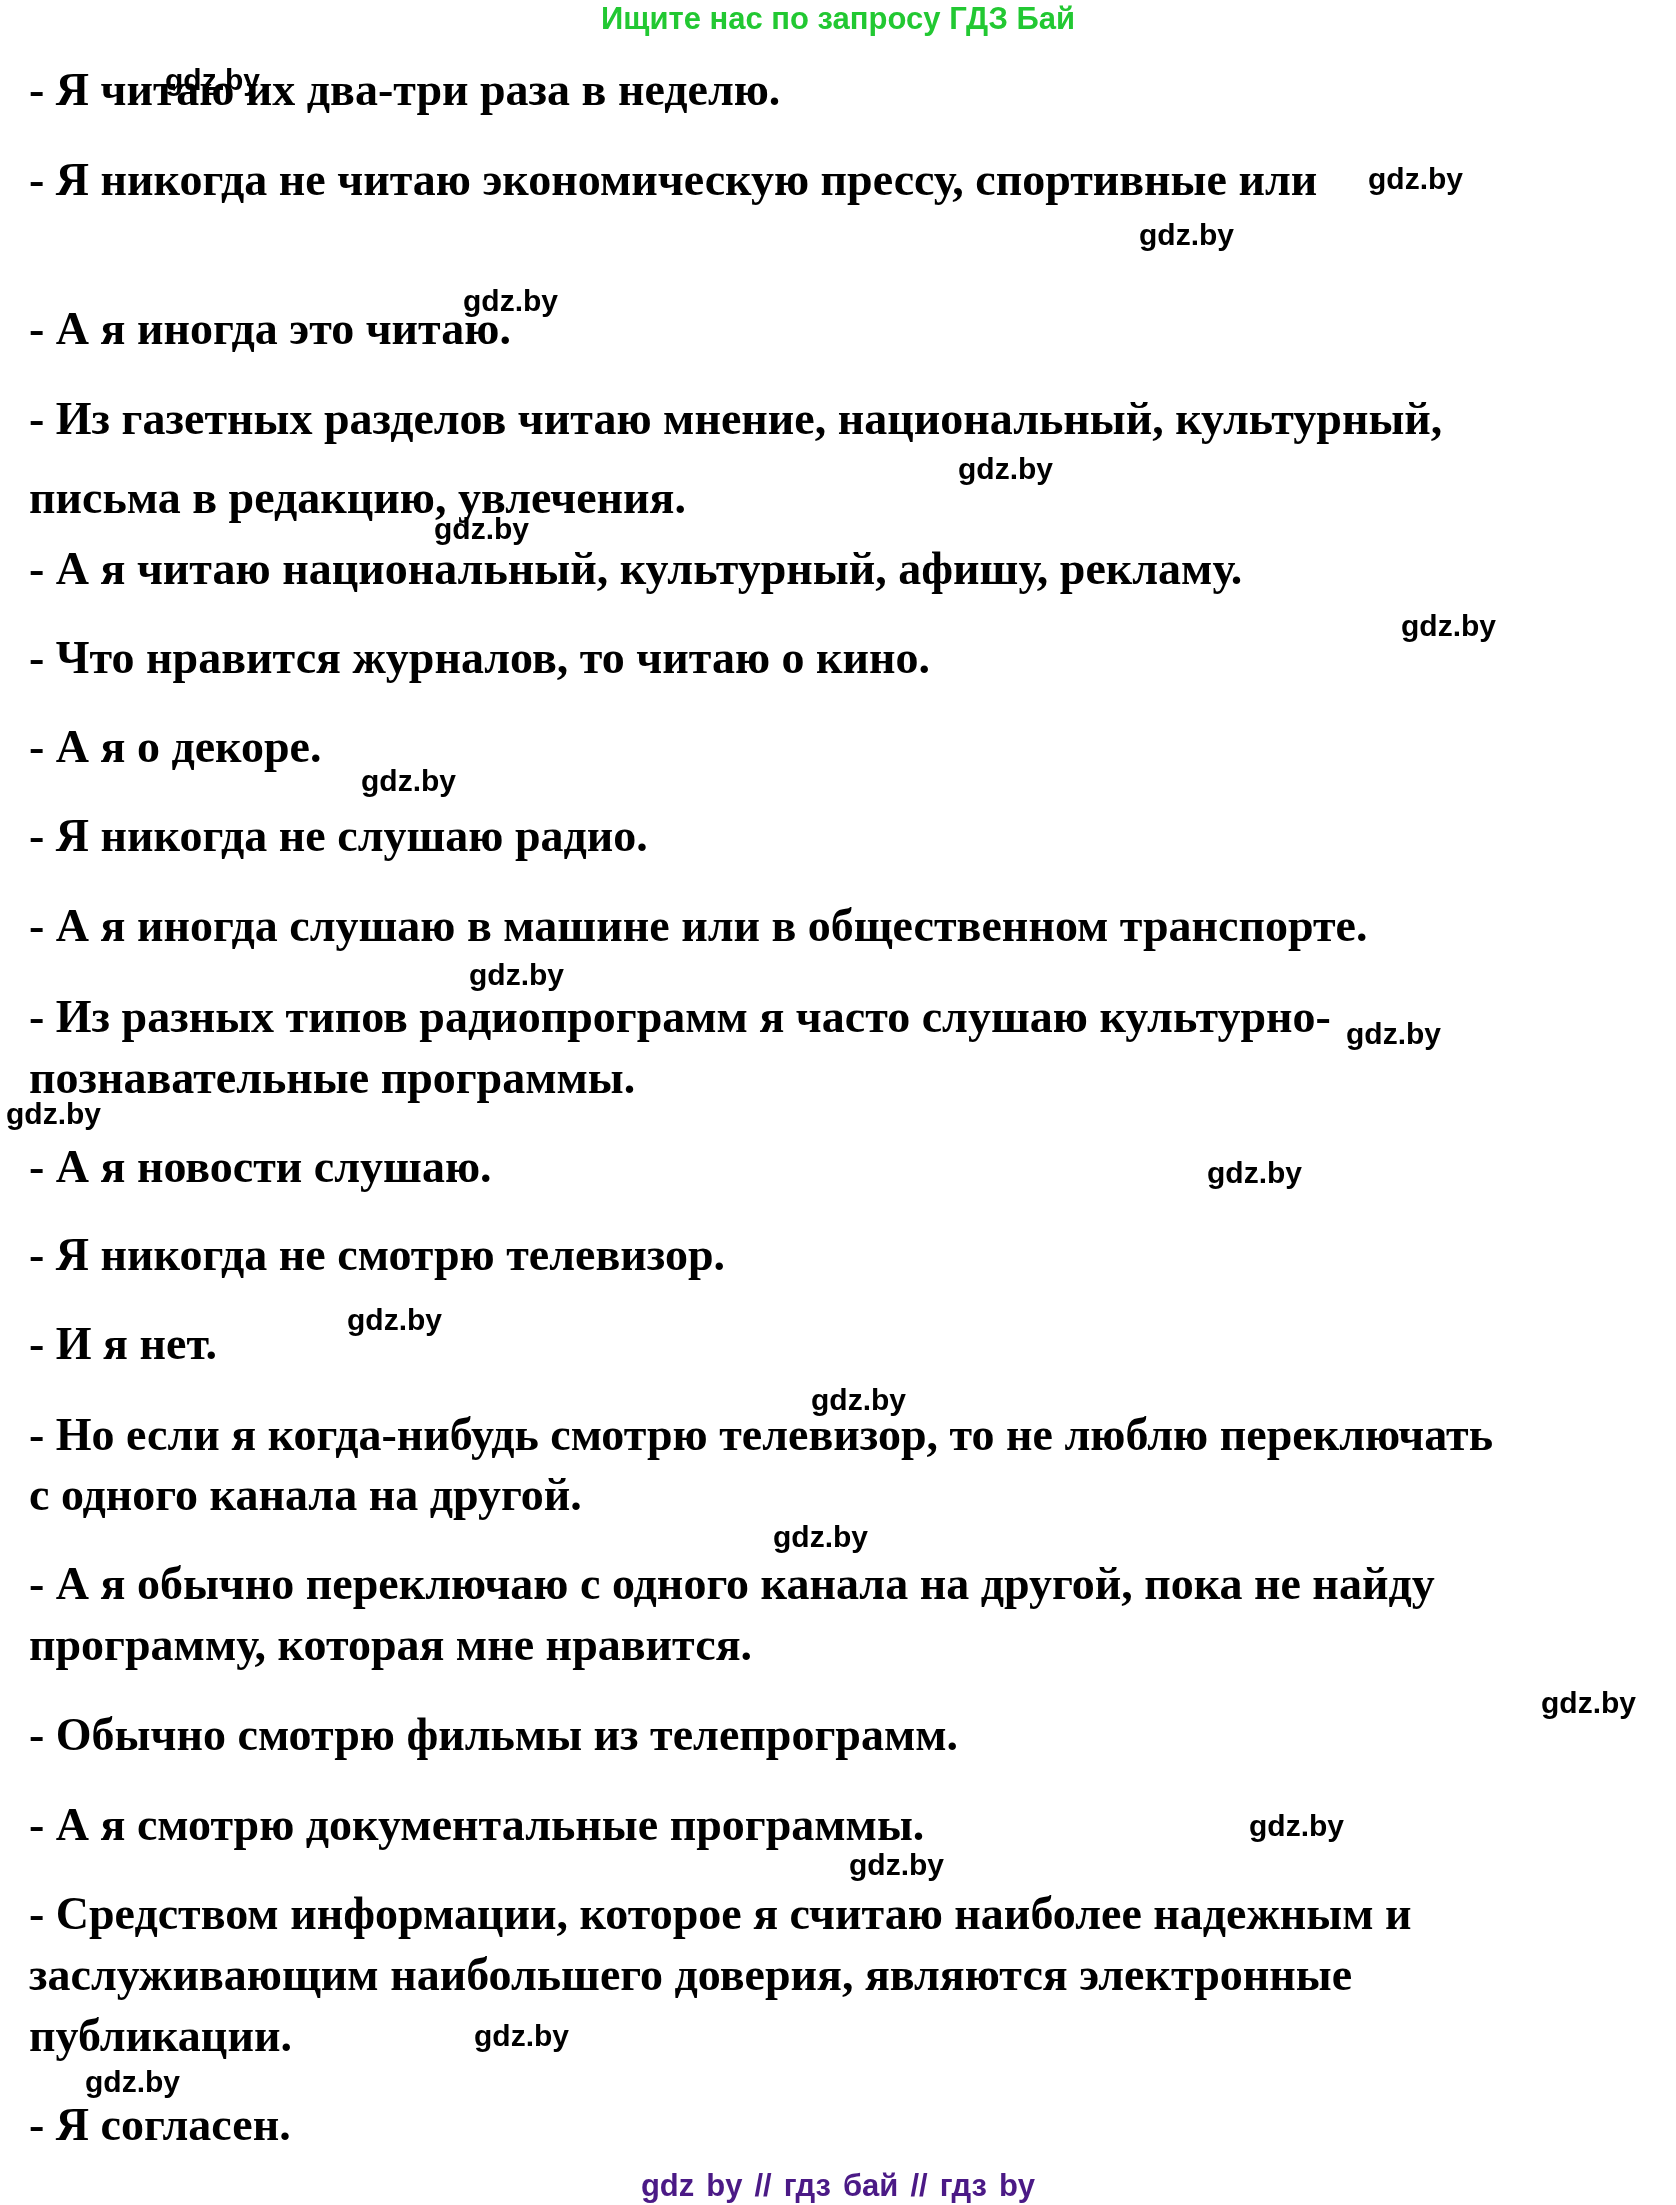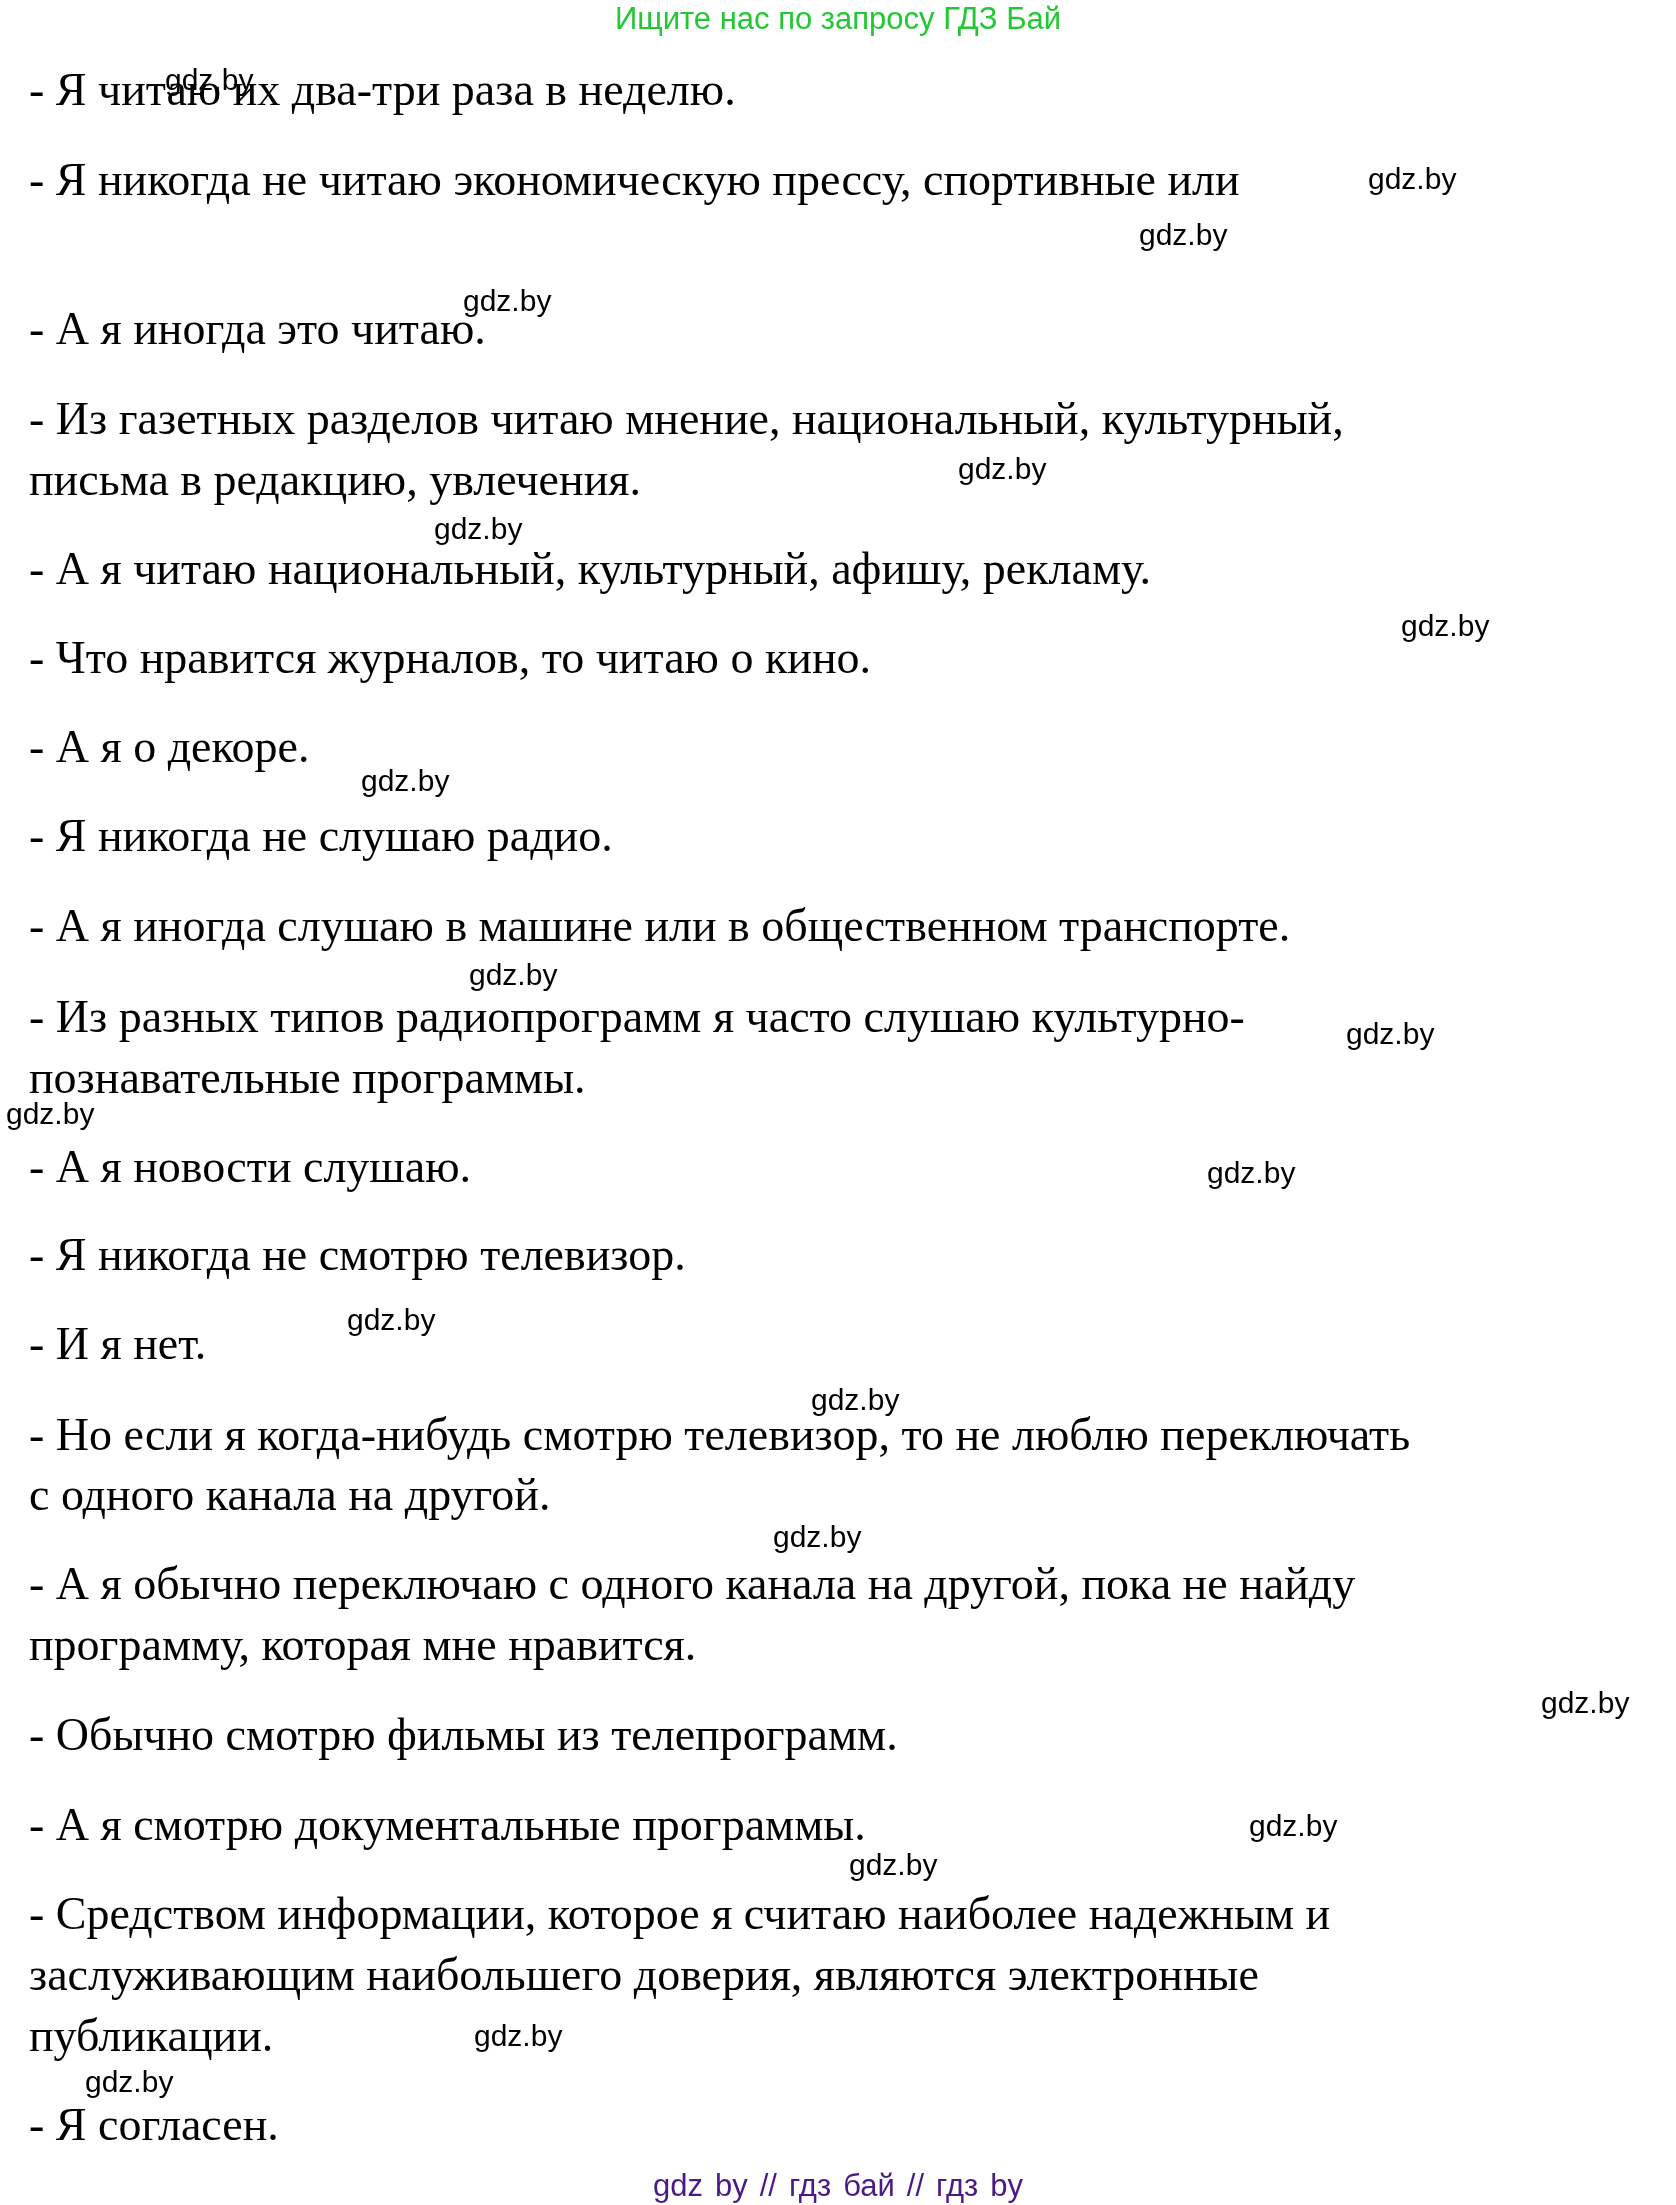--- a/index.html
+++ b/index.html
@@ -1,17 +1,17 @@
 <!DOCTYPE html>
 <html style="font-size:13.5px"><head>
 <meta charset="utf-8">
 <style>
   html, body { margin: 0; padding: 0; background: #ffffff; }
   body { width: 1676px; height: 2205px; position: relative; overflow: hidden; }
-  .page { position: absolute; left: 0; top: 0; width: 1567px; height: 2205px; background: #fff; }
+  .page { position: absolute; left: 0; top: 0; width: 1567px; height: 2205px; background: #fff; font-weight: bold; }
   .header {
     position: absolute; left: 0; top: 3.4px; width: 1676px; text-align: center;
     font-family: "Liberation Sans", sans-serif; font-size: 31px; line-height: 31px;
     color: #22c832; white-space: nowrap;
   }
   .line {
     position: absolute; left: 29px;
     font-family: "Liberation Serif", serif; font-size: 46px; line-height: 46px;
     color: #000; white-space: nowrap;
   }
@@ -31,21 +31,21 @@
 <body>
 
 <div class="page">
 
   <div class="header">Ищите нас по запросу ГДЗ Бай</div>
 
   <div class="line" style="top:67px">- Я читаю их два-три раза в неделю.</div>
   <div class="line" style="top:157px">- Я никогда не читаю экономическую прессу, спортивные или</div>
   <div class="line" style="top:306px">- А я иногда это читаю.</div>
   <div class="line" style="top:396px">- Из газетных разделов читаю мнение, национальный, культурный,</div>
-  <div class="line" style="top:457px">письма в редакцию, увлечения.</div>
+  <div class="line" style="top:475px">письма в редакцию, увлечения.</div>
   <div class="line" style="top:546px">- А я читаю национальный, культурный, афишу, рекламу.</div>
   <div class="line" style="top:635px">- Что нравится журналов, то читаю о кино.</div>
   <div class="line" style="top:724px">- А я о декоре.</div>
   <div class="line" style="top:813px">- Я никогда не слушаю радио.</div>
   <div class="line" style="top:903px">- А я иногда слушаю в машине или в общественном транспорте.</div>
   <div class="line" style="top:994px">- Из разных типов радиопрограмм я часто слушаю культурно-</div>
   <div class="line" style="top:1144px">- А я новости слушаю.</div>
   <div class="line" style="top:1055px">познавательные программы.</div>
   <div class="line" style="top:1232px">- Я никогда не смотрю телевизор.</div>
   <div class="line" style="top:1321px">- И я нет.</div>

